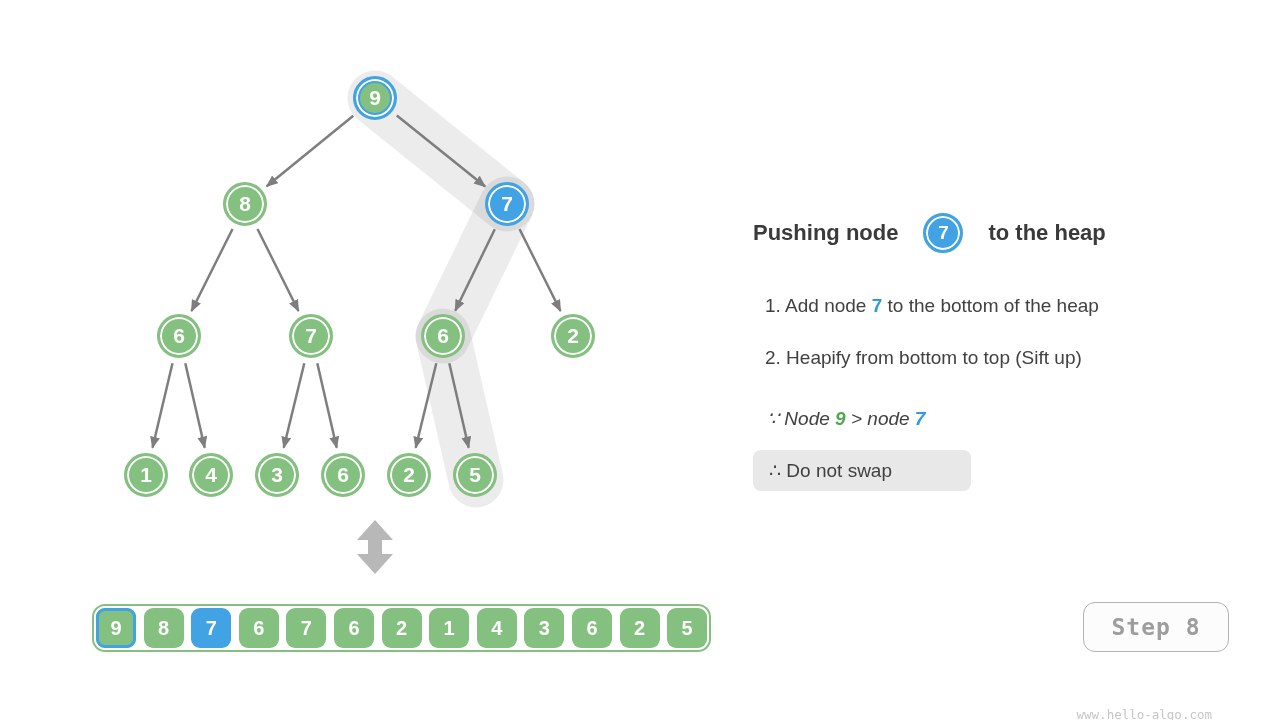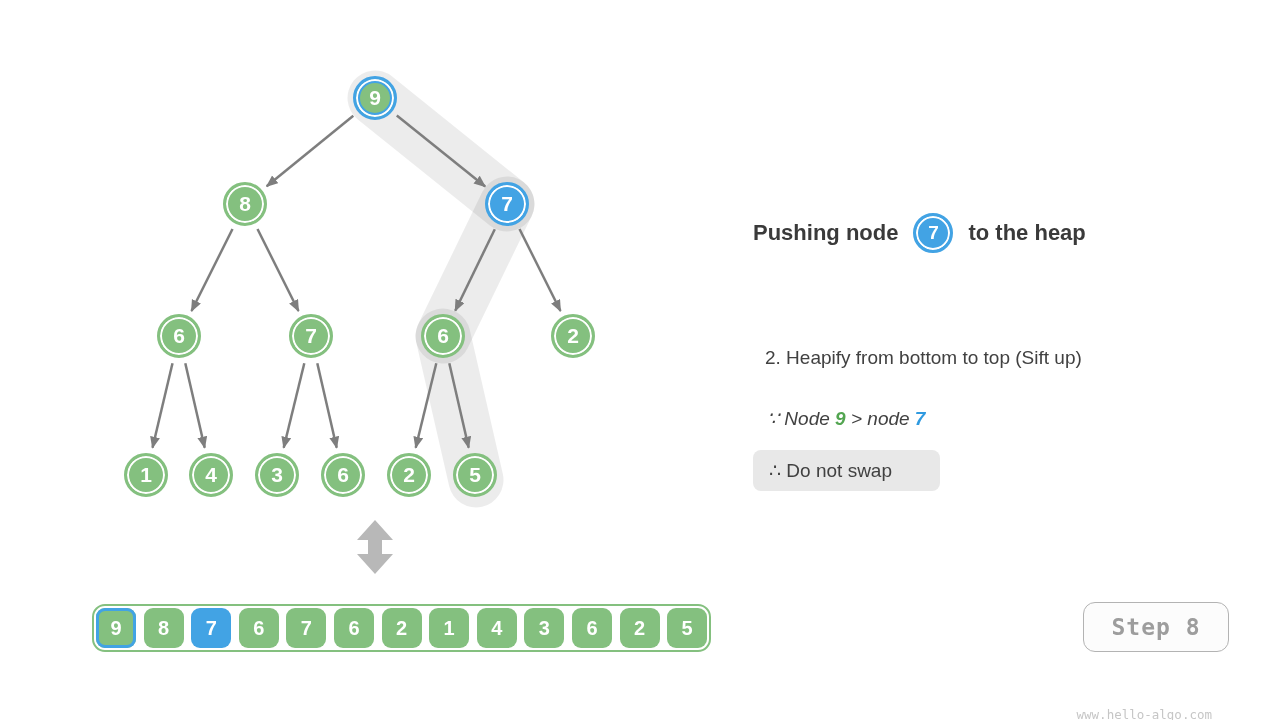--- a/index.html
+++ b/index.html
@@ -40,38 +40,38 @@
     font-weight:bold; font-size:20px;
     display:flex; align-items:center; justify-content:center;
     flex:0 0 auto;
   }
   .acell.blue-outline { box-shadow: inset 0 0 0 3px #42a3e4; }
   .acell.blue-fill { background:#42a3e4; }
 
   
   .panel-title {
     position:absolute; left:753px; top:213px; height:40px;
-    display:flex; align-items:center; gap:15px;
+    display:flex; align-items:center; gap:25px;
     font-size:22px; font-weight:bold; color:#3a3a3a;
   }
   .title-node {
     width:40px; height:40px; border-radius:50%;
     background:#42a3e4; border:3px solid #42a3e4;
     box-shadow: inset 0 0 0 2px #ffffff;
     color:#ffffff; font-weight:bold; font-size:19px;
     display:flex; align-items:center; justify-content:center;
   }
   .step-line { position:absolute; font-size:19px; color:#414141; }
   .step-line .blue-num { color:#2f9ae0; font-weight:bold; }
   .step-line .green-num { color:#53a551; font-weight:bold; }
   .line1 { left:765px; top:295px; }
   .line2 { left:765px; top:347px; }
   .because { left:767px; top:407px;font-style:italic; }
   .therefore-box {
-    position:absolute; left:753px; top:450px; width:187px; height:41px;
+    position:absolute; left:753px; top:450px; width:218px; height:41px;
     background:#e8e8e8; border-radius:8px;
     display:flex; align-items:center; padding-left:16px;
     font-size:19px; color:#414141;
   }
 
   
   .step-box {
     position:absolute; left:1083px; top:602px; width:146px; height:50px;
     background:#fcfcfc; border:1.5px solid #b3b3b3; border-radius:12px;
     display:flex; align-items:center; justify-content:center;
@@ -151,20 +151,21 @@
     <div class="acell">2</div>
     <div class="acell">5</div>
   </div>
 
   <div class="panel-title">
     <span>Pushing node</span>
     <span class="title-node">7</span>
     <span>to the heap</span>
   </div>
 
+  <div class="step-line line1"><span>1. Add node </span><span class="blue-num">7</span><span> to the bottom of the heap</span></div>
 
   <div class="step-line line2">2. Heapify from bottom to top (Sift up)</div>
 
   <div class="step-line because"><span>∵ Node </span><span class="green-num">9</span><span> &gt; node </span><span class="blue-num">7</span></div>
 
   <div class="therefore-box">∴ Do not swap</div>
 
   <div class="step-box">Step 8</div>
   <div class="watermark">www.hello-algo.com</div>
 

